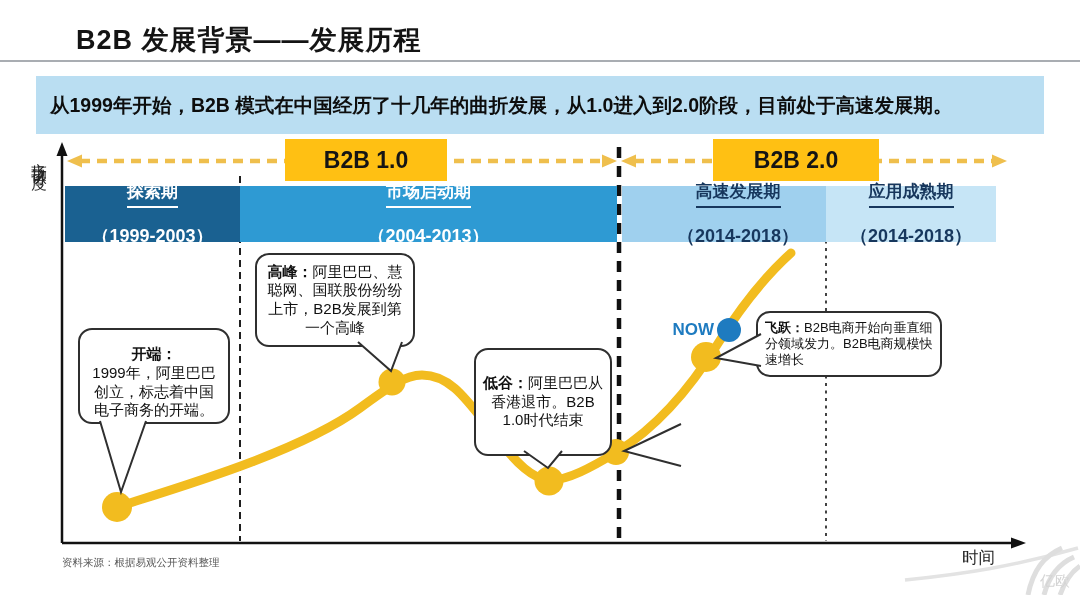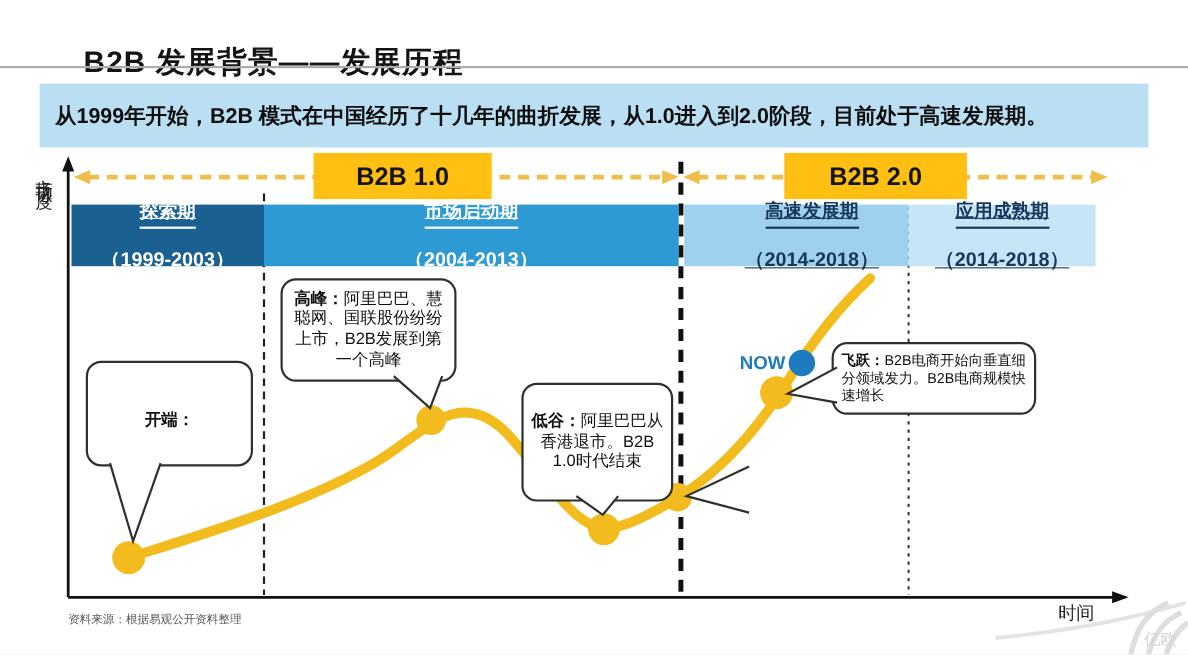--- a/index.html
+++ b/index.html
@@ -3,40 +3,40 @@
 <meta charset="utf-8">
 <style>
   html,body{margin:0;padding:0;background:#e9e9e9;}
   #stage{
     position:relative; width:1080px; height:595px; background:#ffffff;
     font-family:"Liberation Sans","DejaVu Sans",sans-serif; overflow:hidden;
     margin:0 auto;
   }
   .abs{position:absolute;}
   
-  #slide-title{left:76px; top:38px; font-size:27px; font-weight:bold; color:#141414; letter-spacing:1px;}
+  #slide-title{left:76px; top:22px; font-size:27px; font-weight:bold; color:#141414; letter-spacing:1px;}
   #title-divider{left:0; top:60px; width:1080px; height:2px; background:#a9adb2;}
   
   #banner{
     left:36px; top:76px; width:1008px; height:58px; background:#badef2;
     display:flex; align-items:center; padding:0 14px; box-sizing:border-box;
     font-size:19.5px; font-weight:bold; color:#0d0d0d;
   }
   
   .erabox{
     top:139px; height:42px; background:#ffc013; color:#151515;
     display:flex; align-items:center; justify-content:center;
     font-size:23px; font-weight:bold; z-index:2;
   }
   #era-1{left:285px; width:162px;}
   #era-2{left:713px; width:166px;}
   
   .band{
     top:186px; height:56px; display:flex; flex-direction:column;
-    align-items:center; justify-content:center; z-index:1; box-sizing:border-box;text-decoration:underline;
+    align-items:center; justify-content:center; z-index:1; box-sizing:border-box;
   }
   .band .nm{font-size:17px; font-weight:bold; padding-bottom:3px; border-bottom:2px solid currentColor;}
   .band .pd{font-size:18px; margin-top:16px; font-weight:bold;}
   #band-1{left:65px;  width:175px; background:#1a6191; color:#ffffff;}
   #band-2{left:240px; width:377px; background:#2e9ad3; color:#ffffff;}
   #band-3{left:622px; width:204px; background:#9fd0ee; color:#17375d;padding-left:28px;}
   #band-4{left:826px; width:170px; background:#c6e5f6; color:#17375d;}
   
   #y-axis-label{left:28px; top:150px; writing-mode:vertical-rl; text-orientation:upright;
     font-size:15.5px; color:#222; letter-spacing:3px; z-index:1;}
@@ -134,21 +134,21 @@
     <span class="pd">（2014-2018）</span>
   </div>
 
   <div class="abs" id="y-axis-label">市场认可度</div>
   <div class="abs" id="x-axis-label">时间</div>
   <div class="abs" id="source-note">资料来源：根据易观公开资料整理</div>
   <div class="abs" id="now-label">NOW</div>
   <div class="abs" id="watermark-text">亿欧</div>
 
   <div class="callout" id="callout-kaiduan">
-    <div><b>开端：</b></div>
+    <div><b>开端：</b><span>1999年，阿里巴巴创立，标志着中国电子商务的开端。</span></div>
   </div>
   <div class="callout" id="callout-gaofeng">
     <div><b>高峰：</b><span>阿里巴巴、慧聪网、国联股份纷纷上市，B2B发展到第一个高峰</span></div>
   </div>
   <div class="callout" id="callout-digu">
     <div><b>低谷：</b><span>阿里巴巴从香港退市。B2B 1.0时代结束</span></div>
   </div>
   <div class="callout" id="callout-feiyue">
     <div><b>飞跃：</b><span>B2B电商开始向垂直细分领域发力。B2B电商规模快速增长</span></div>
   </div>

